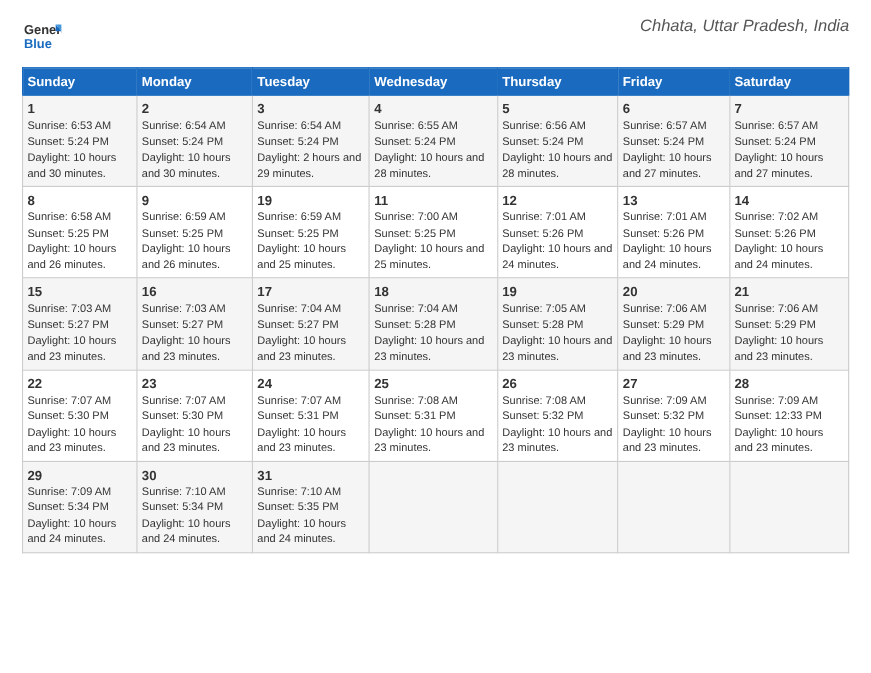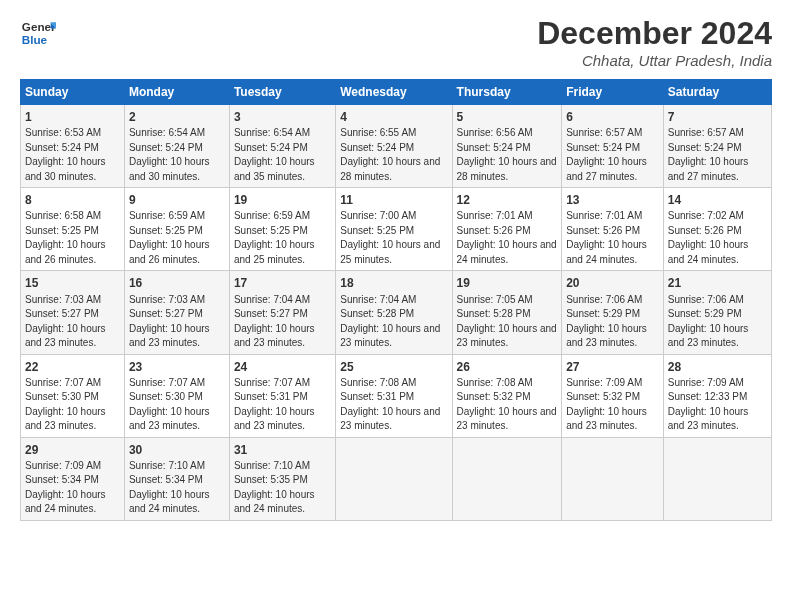--- a/index.html
+++ b/index.html
@@ -89,42 +89,41 @@
   <div class="header-section">
     <div class="logo">
       <svg class="logo-icon" viewBox="0 0 40 40">
         <text x="2" y="18" font-size="13" font-weight="bold" fill="#333">General</text>
         <text x="2" y="32" font-size="13" font-weight="bold" fill="#1a6bbf">Blue</text>
         <polygon points="34,8 40,15 34,15" fill="#1a6bbf"></polygon>
         <polygon points="34,8 40,8 40,15" fill="#4499dd"></polygon>
       </svg>
     </div>
     <div class="title-section">
-      <div class="main-title">December 2024</div>
       <div class="subtitle">Chhata, Uttar Pradesh, India</div>
     </div>
   </div>
 
   <table>
     <thead>
       <tr>
         <th>Sunday</th>
         <th>Monday</th>
         <th>Tuesday</th>
         <th>Wednesday</th>
         <th>Thursday</th>
         <th>Friday</th>
         <th>Saturday</th>
       </tr>
     </thead>
     <tbody id="calendar-body">
     <tr>
           <td><span class="day-num">1</span><span class="day-info">Sunrise: 6:53 AM</span><br><span class="day-info">Sunset: 5:24 PM</span><br><span class="day-info">Daylight: 10 hours and 30 minutes.</span></td>
           <td><span class="day-num">2</span><span class="day-info">Sunrise: 6:54 AM</span><br><span class="day-info">Sunset: 5:24 PM</span><br><span class="day-info">Daylight: 10 hours and 30 minutes.</span></td>
-          <td><span class="day-num">3</span><span class="day-info">Sunrise: 6:54 AM</span><br><span class="day-info">Sunset: 5:24 PM</span><br><span class="day-info">Daylight: 10 hours and 35 minutes.</span></td>
+          <td><span class="day-num">3</span><span class="day-info">Sunrise: 6:54 AM</span><br><span class="day-info">Sunset: 5:24 PM</span><br><span class="day-info">Daylight: 2 hours and 29 minutes.</span></td>
           <td><span class="day-num">4</span><span class="day-info">Sunrise: 6:55 AM</span><br><span class="day-info">Sunset: 5:24 PM</span><br><span class="day-info">Daylight: 10 hours and 28 minutes.</span></td>
           <td><span class="day-num">5</span><span class="day-info">Sunrise: 6:56 AM</span><br><span class="day-info">Sunset: 5:24 PM</span><br><span class="day-info">Daylight: 10 hours and 28 minutes.</span></td>
           <td><span class="day-num">6</span><span class="day-info">Sunrise: 6:57 AM</span><br><span class="day-info">Sunset: 5:24 PM</span><br><span class="day-info">Daylight: 10 hours and 27 minutes.</span></td>
           <td><span class="day-num">7</span><span class="day-info">Sunrise: 6:57 AM</span><br><span class="day-info">Sunset: 5:24 PM</span><br><span class="day-info">Daylight: 10 hours and 27 minutes.</span></td>
         </tr>
         <tr>
           <td><span class="day-num">8</span><span class="day-info">Sunrise: 6:58 AM</span><br><span class="day-info">Sunset: 5:25 PM</span><br><span class="day-info">Daylight: 10 hours and 26 minutes.</span></td>
           <td><span class="day-num">9</span><span class="day-info">Sunrise: 6:59 AM</span><br><span class="day-info">Sunset: 5:25 PM</span><br><span class="day-info">Daylight: 10 hours and 26 minutes.</span></td>
           <td><span class="day-num">19</span><span class="day-info">Sunrise: 6:59 AM</span><br><span class="day-info">Sunset: 5:25 PM</span><br><span class="day-info">Daylight: 10 hours and 25 minutes.</span></td>
           <td><span class="day-num">11</span><span class="day-info">Sunrise: 7:00 AM</span><br><span class="day-info">Sunset: 5:25 PM</span><br><span class="day-info">Daylight: 10 hours and 25 minutes.</span></td>

